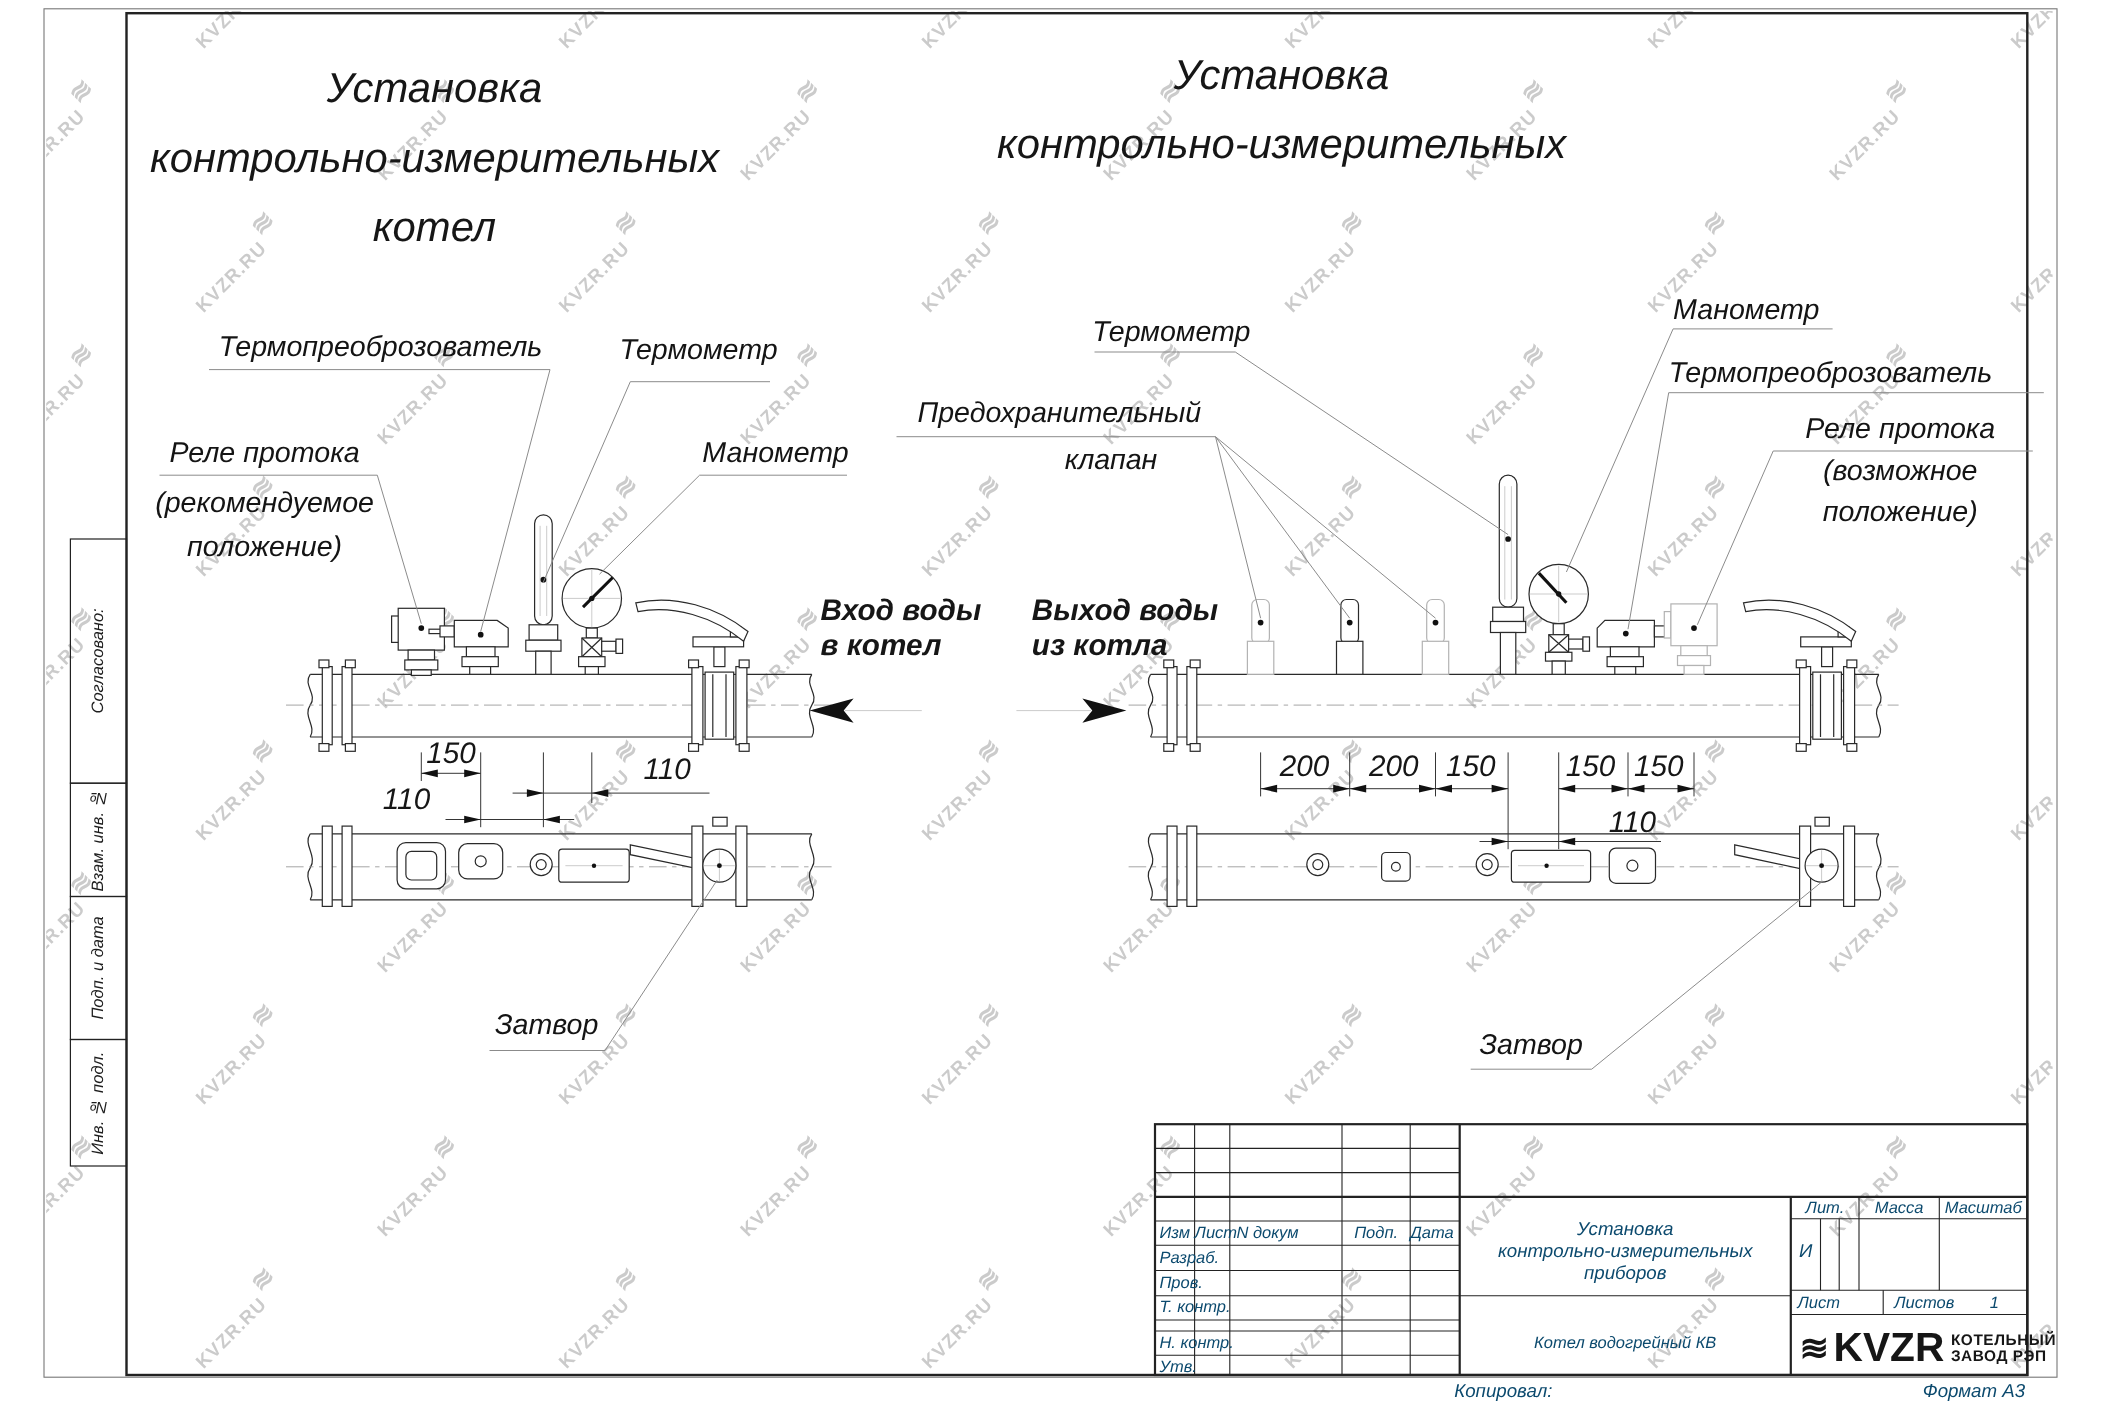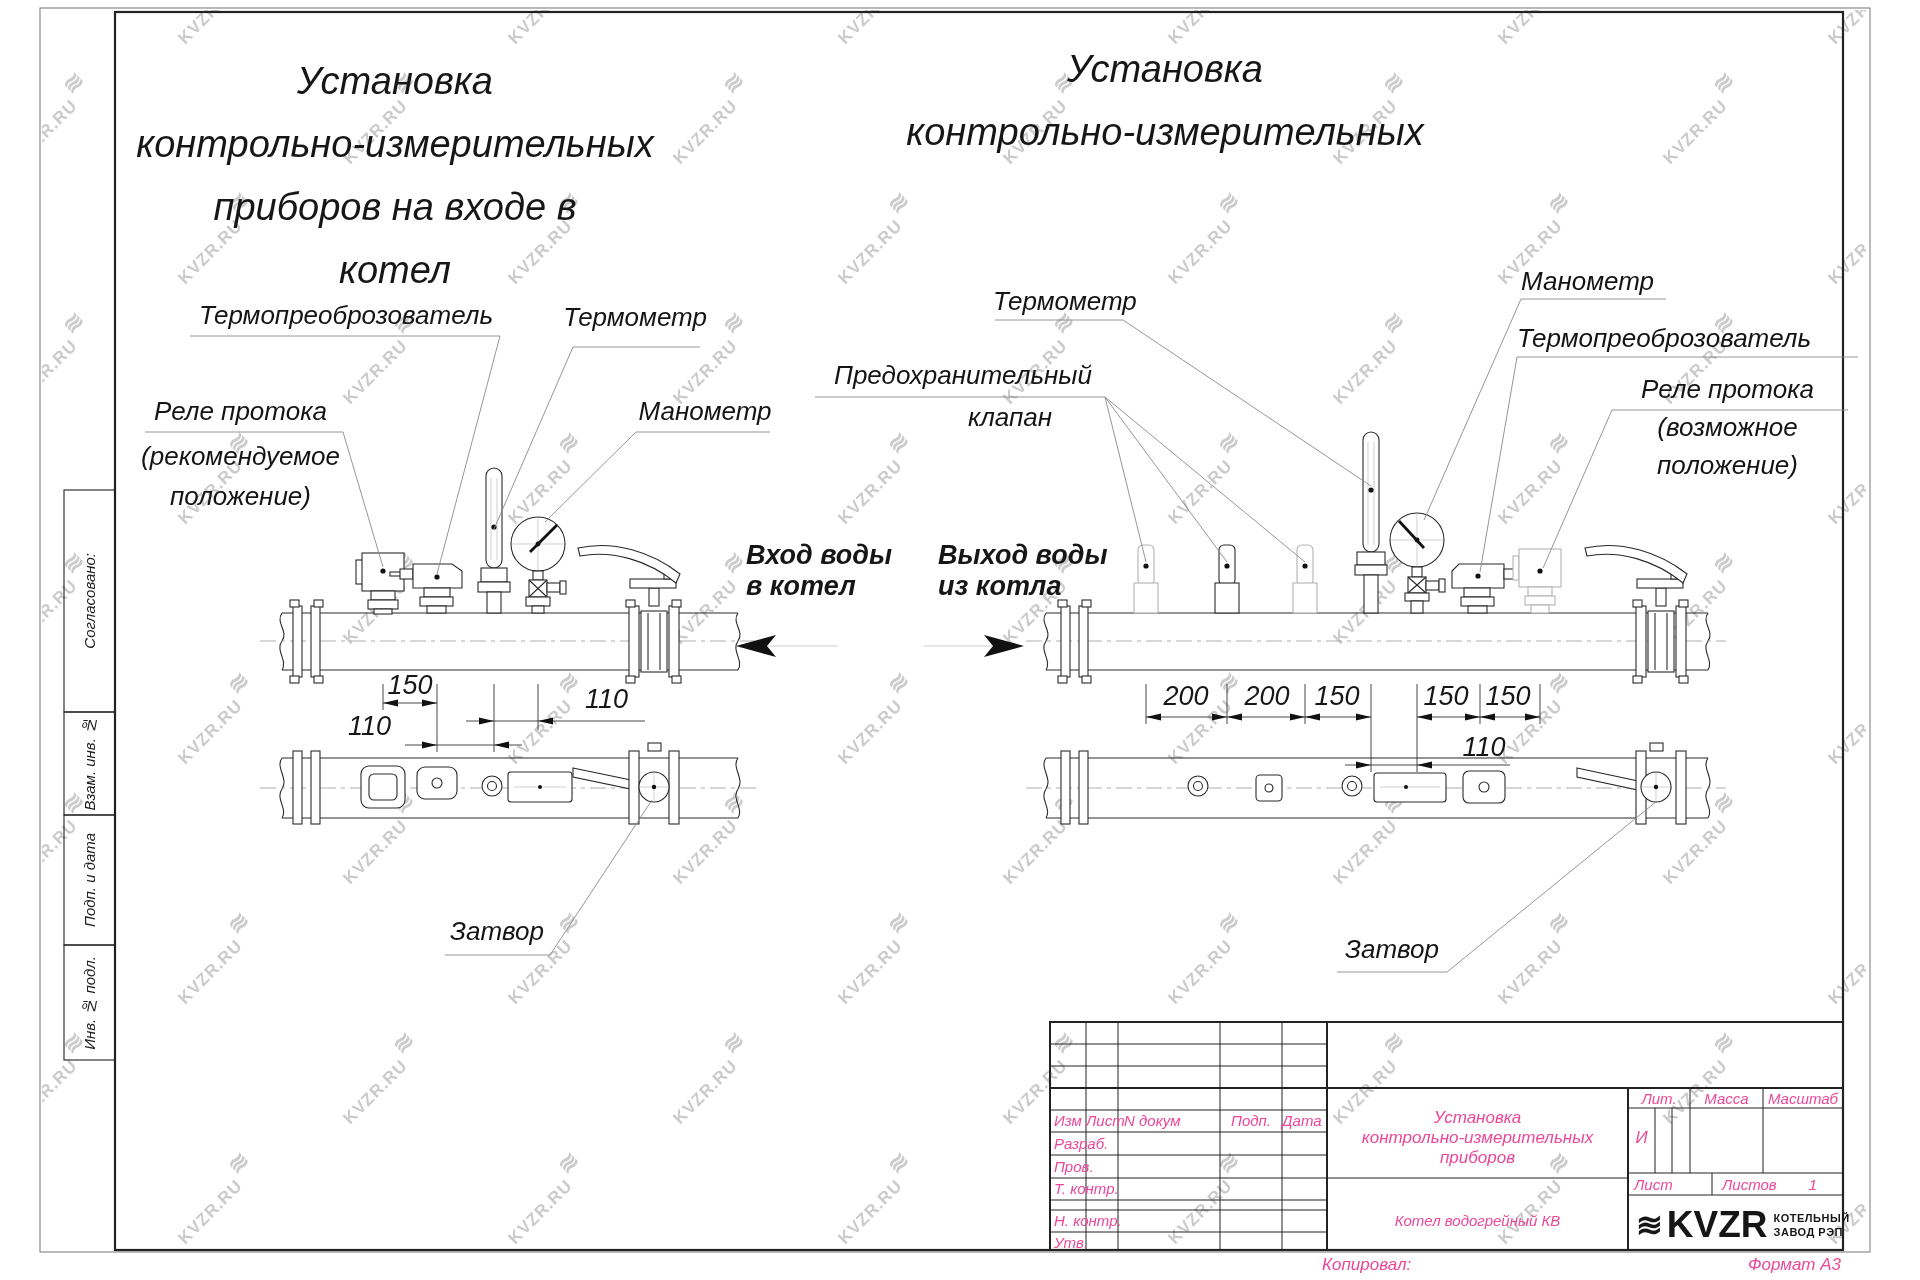--- a/index.html
+++ b/index.html
@@ -23,28 +23,28 @@
   .thin{stroke:#777;stroke-width:1;fill:none;}
   .gray{stroke:#bbbbbb;stroke-width:0.7;fill:none;}
   
   .ttl{font-style:italic;font-size:38px;font-weight:500;line-height:63px;text-align:center;white-space:nowrap;}
   .lbl{font-style:italic;font-size:26px;white-space:nowrap;color:#141414;}
   .ctr{text-align:center;}
   .flow{font-style:italic;font-size:27px;font-weight:600;line-height:31px;white-space:nowrap;}
   .dim{font-style:italic;font-size:27px;font-weight:500;white-space:nowrap;}
   .mcell{display:flex;align-items:center;justify-content:center;}
   .mlab{writing-mode:vertical-rl;transform:rotate(180deg);font-style:italic;font-size:15px;white-space:nowrap;color:#1d1d1d;}
-  .tb{font-style:italic;font-size:15px;white-space:nowrap;color:#ec4899;}
+  .tb{font-style:italic;font-size:15px;white-space:nowrap;color:#0c4a6e;}
   .tbc{text-align:center;}
   .tb17{font-size:17px;}
   .tb19{font-size:15px;}
   .logo-row{display:flex;align-items:center;gap:6px;}
   .logo-ico{font-size:32px;font-weight:800;font-style:normal;letter-spacing:-2px;}
   .logo-txt{font-size:37px;font-weight:800;font-style:normal;letter-spacing:0px;text-align:center;}
-  .logo-sub{font-size:11px;font-weight:700;font-style:normal;line-height:14px;letter-spacing:0.5px;}
+  .logo-sub{font-size:14px;font-weight:700;font-style:normal;line-height:14px;letter-spacing:0.5px;}
 </style>
 </head>
 <body>
 
 <div class="sheet">
 
 <svg class="abs" style="left:0;top:0" width="1920" height="1280">
   <defs>
     <pattern id="wm" width="330" height="240" patternUnits="userSpaceOnUse">
       <g transform="translate(20,165) rotate(-45)">
@@ -371,21 +371,20 @@
     <polygon class="arr" points="1540,717 1525,713.5 1525,720.5"></polygon>
     <line class="dimln" x1="1345" y1="765" x2="1510" y2="765"></line>
     <polygon class="arr" points="1371,765 1356,761.5 1356,768.5"></polygon>
     <polygon class="arr" points="1417,765 1432,761.5 1432,768.5"></polygon>
   </g>
 </svg>
 
   <div class="abs ttl" style="left:115px;top:50px;width:560px">
     <div>Установка</div>
     <div>контрольно-измерительных</div>
-    <div>приборов на входе в</div>
     <div>котел</div>
   </div>
   <div class="abs ttl" style="left:885px;top:38px;width:560px">
     <div>Установка</div>
     <div>контрольно-измерительных</div>
   </div>
 
   <div class="abs lbl ctr" style="left:190px;top:300px;width:312px">Термопреоброзователь</div>
   <div class="abs lbl ctr" style="left:560px;top:302px;width:150px">Термометр</div>
   <div class="abs lbl ctr" style="left:630px;top:396px;width:150px">Манометр</div>

